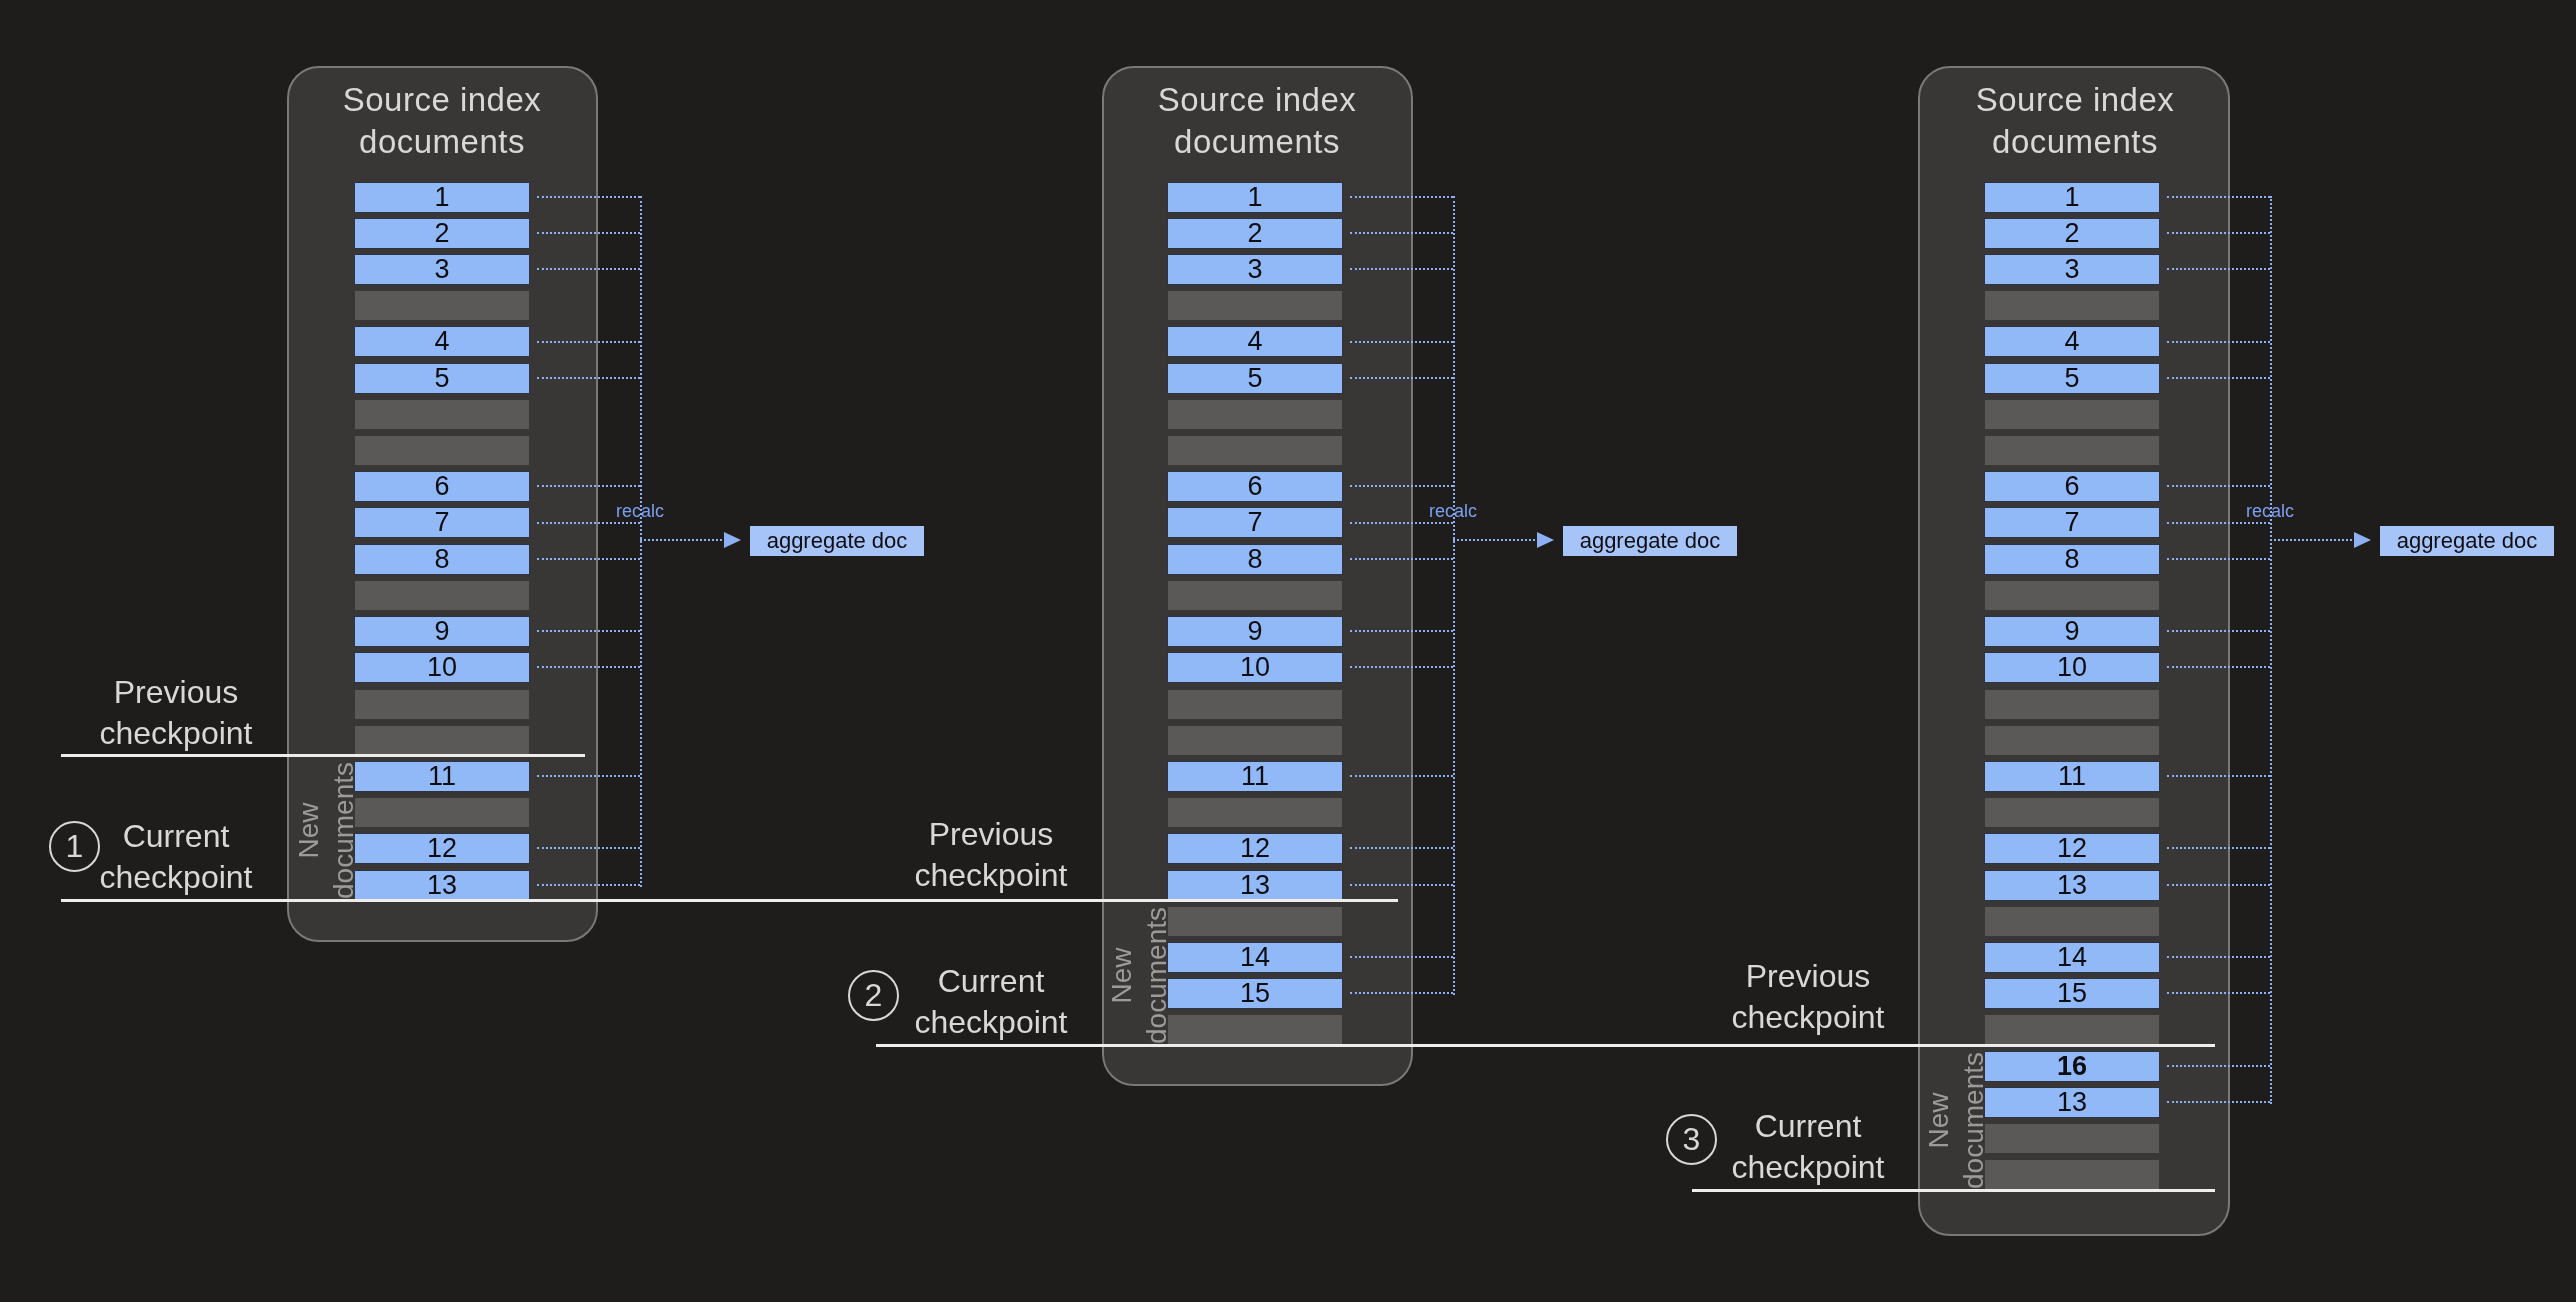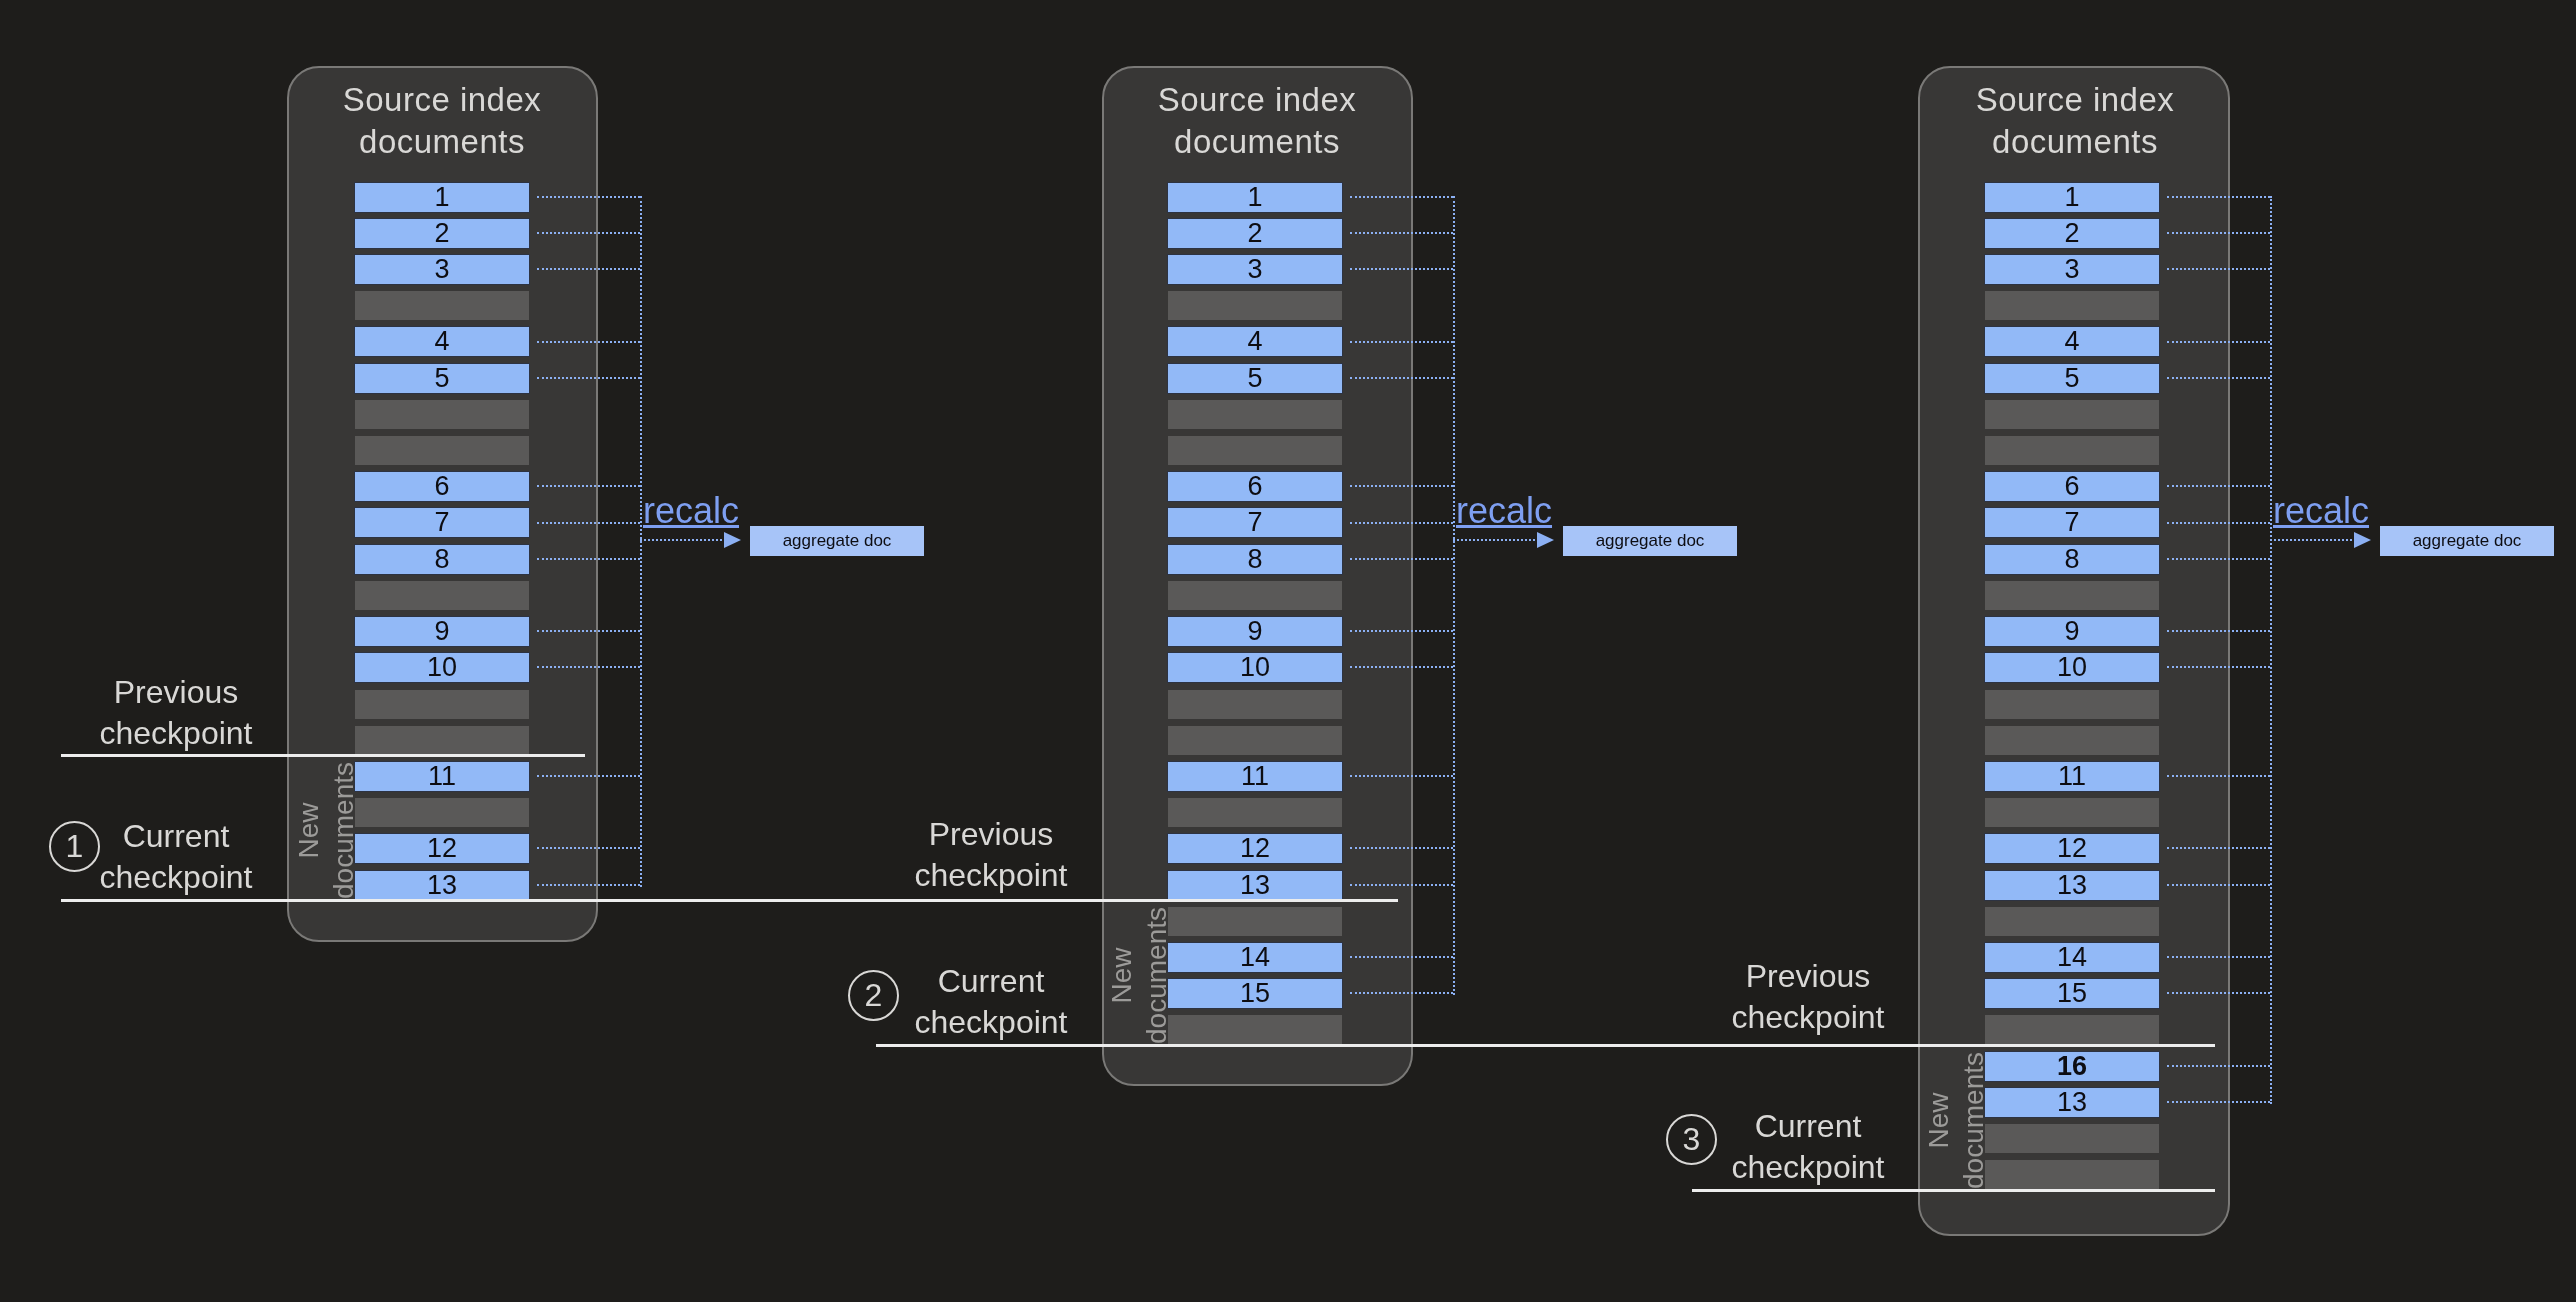--- a/index.html
+++ b/index.html
@@ -32,26 +32,26 @@
     position:absolute; background:var(--placeholder-bar);
   }
   .connector-h{ position:absolute; height:0; border-top:2.8px dotted var(--connector); }
   .connector-v{ position:absolute; width:0; border-left:2.8px dotted var(--connector); }
   .arrow-head{
     position:absolute; width:0; height:0;
     border-top:8.4px solid transparent; border-bottom:8.4px solid transparent;
     border-left:17px solid var(--connector);
   }
   .recalc-label{
-    position:absolute; color:var(--recalc-text); font-size:36px; line-height:28px;
-    text-align:center; width:150px;text-decoration:underline;
+    position:absolute; color:var(--recalc-text); font-size:18px; line-height:28px;
+    text-align:left; width:150px;
   }
   .aggregate-box{
     position:absolute; background:var(--aggregate-fill); color:var(--bar-text);
-    font-size:17px; display:flex; align-items:center; justify-content:center;
+    font-size:22px; display:flex; align-items:center; justify-content:center;
   }
   .checkpoint-line{ position:absolute; height:2.8px; background:var(--checkpoint-line); z-index:6; }
   .checkpoint-label{
     position:absolute; width:262px; text-align:center; color:var(--label-text);
     font-size:32px; line-height:41px; z-index:7;
   }
   .step-circle{
     position:absolute; width:51px; height:51px; border-radius:50%;
     border:2.8px solid var(--label-text); color:var(--label-text);
     display:flex; align-items:center; justify-content:center;

